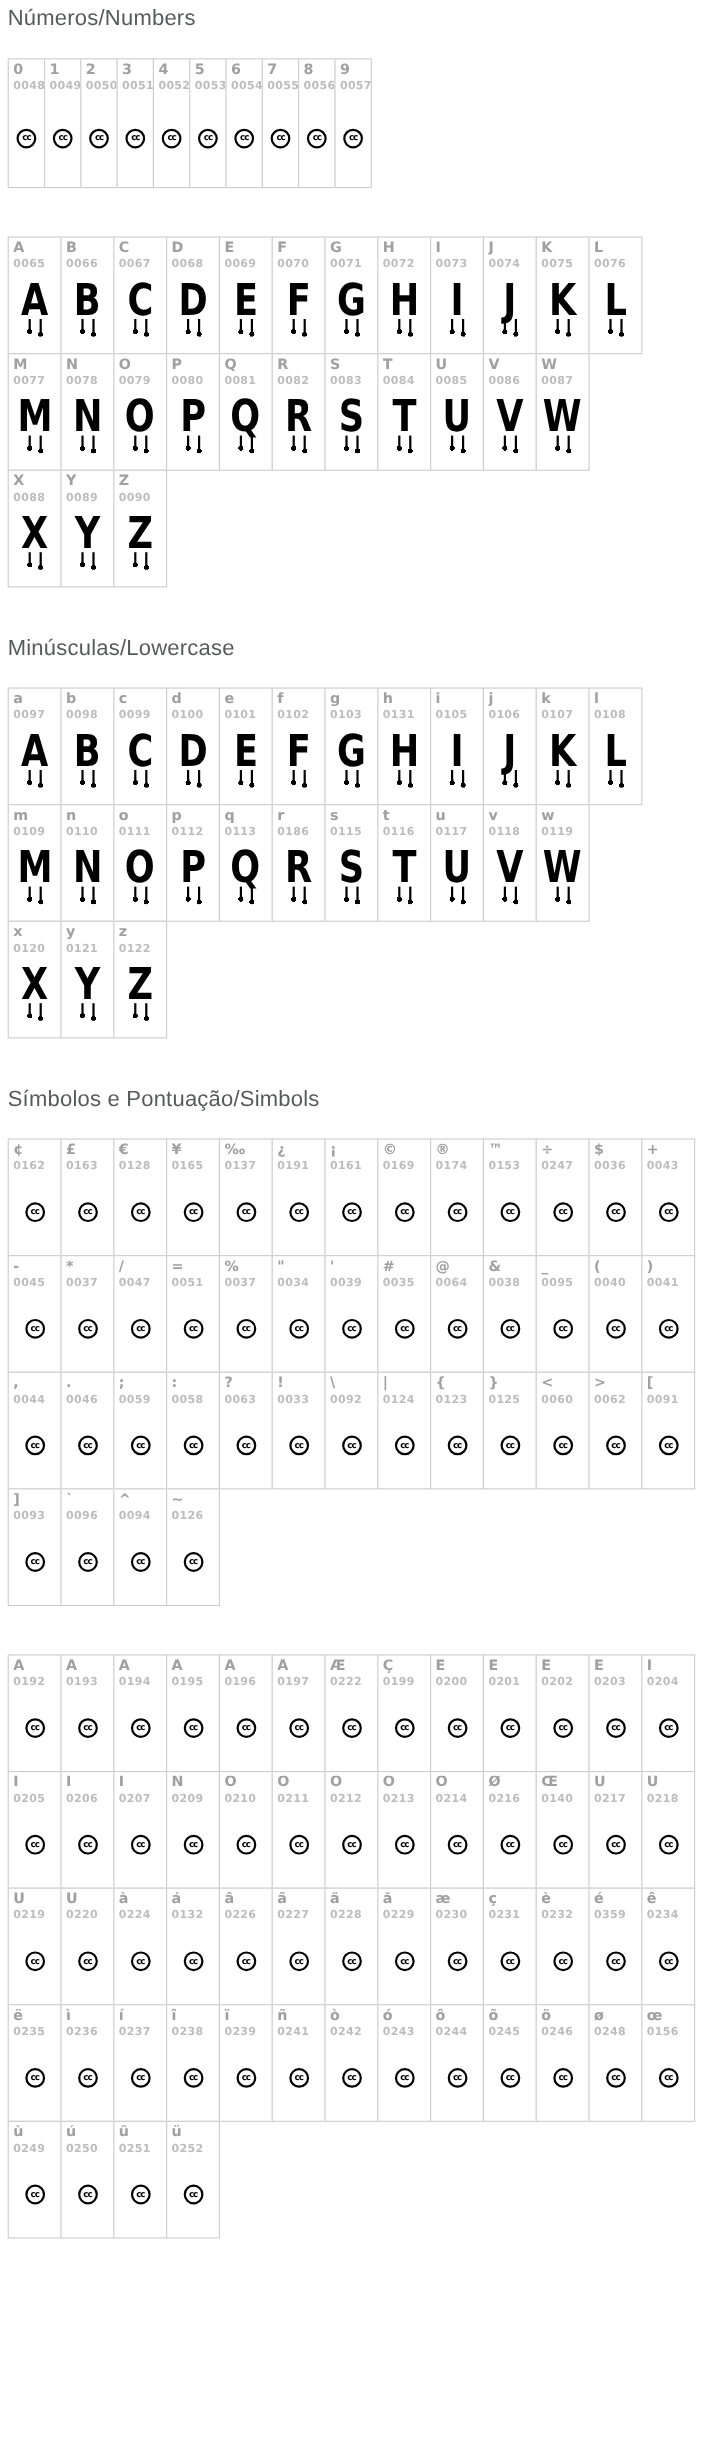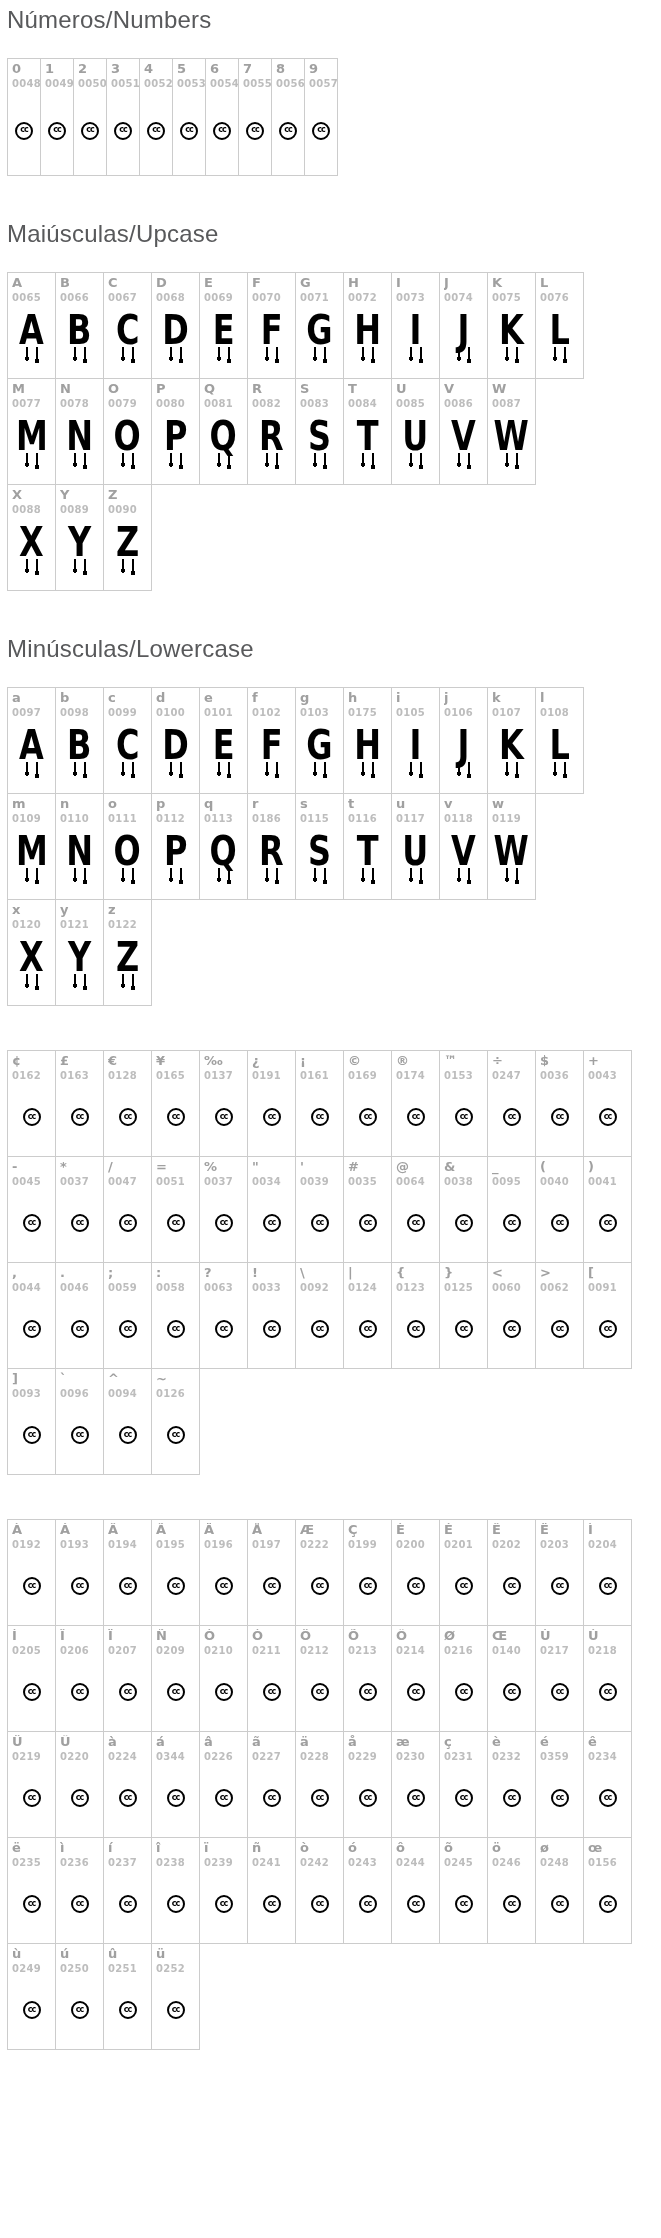--- a/index.html
+++ b/index.html
@@ -1,21 +1,21 @@
 <!DOCTYPE html>
 <html style="--title: #58595b; --label: #a0a0a0; --code: #bdbdbd; --border: #cccccc; --glyph: #000000;"><head>
 <meta charset="utf-8">
 <style>
   html,body{margin:0;padding:0;background:#fff;}
   body{font-family:"Liberation Sans",sans-serif;}
   #page{width:661px;padding:6px 0 30px 7px;box-sizing:border-box;}
   .charmap-section{margin-bottom:44px;}
   .section-title{
     font-family:"Liberation Sans",sans-serif;
-    font-size:24px;font-weight:400;color:var(--title,#58595b);
+    font-size:20px;font-weight:400;color:var(--title,#58595b);
     margin:0 0 24px 0;letter-spacing:0.2px;
   }
   .rows{display:block;}
   .row{display:flex;}
   .row + .row{margin-top:-1px;}
   .cell{
     box-sizing:border-box;
     width:49px;height:107px;
     border:1px solid var(--border,#ccc);
     background:#fff;
@@ -173,21 +173,20 @@
       </div>
       <div class="glyphbox">
               <span class="cc-icon">cc</span>
             </div>
     </div>
   </div>
   </div>
     </section>
 
     <section class="charmap-section section-upcase">
-      <h2 class="section-title">Maiúsculas/Upcase</h2>
       <div class="rows">
     <div class="row">
     <div class="cell">
       <div class="hdr">
         <div class="char-label">A</div>
         <div class="char-code">0065</div>
       </div>
       <div class="glyphbox">
               <span class="glyph-letter">A</span>
               <span class="drips"></span>
@@ -553,21 +552,21 @@
       </div>
       <div class="glyphbox">
               <span class="glyph-letter">G</span>
               <span class="drips"></span>
             </div>
     </div>
 
     <div class="cell">
       <div class="hdr">
         <div class="char-label">h</div>
-        <div class="char-code">0175</div>
+        <div class="char-code">0131</div>
       </div>
       <div class="glyphbox">
               <span class="glyph-letter">H</span>
               <span class="drips"></span>
             </div>
     </div>
 
     <div class="cell">
       <div class="hdr">
         <div class="char-label">i</div>
@@ -767,20 +766,21 @@
       <div class="glyphbox">
               <span class="glyph-letter">Z</span>
               <span class="drips"></span>
             </div>
     </div>
   </div>
   </div>
     </section>
 
     <section class="charmap-section section-symbols">
+      <h2 class="section-title">Símbolos e Pontuação/Simbols</h2>
       <div class="rows">
     <div class="row">
     <div class="cell">
       <div class="hdr">
         <div class="char-label">¢</div>
         <div class="char-code">0162</div>
       </div>
       <div class="glyphbox">
               <span class="cc-icon">cc</span>
             </div>
@@ -1508,21 +1508,21 @@
         <div class="char-code">0224</div>
       </div>
       <div class="glyphbox">
               <span class="cc-icon">cc</span>
             </div>
     </div>
 
     <div class="cell">
       <div class="hdr">
         <div class="char-label">á</div>
-        <div class="char-code">0344</div>
+        <div class="char-code">0132</div>
       </div>
       <div class="glyphbox">
               <span class="cc-icon">cc</span>
             </div>
     </div>
 
     <div class="cell">
       <div class="hdr">
         <div class="char-label">â</div>
         <div class="char-code">0226</div>

